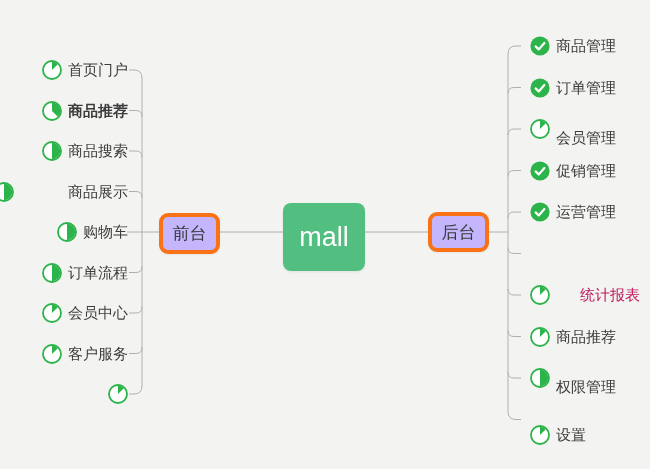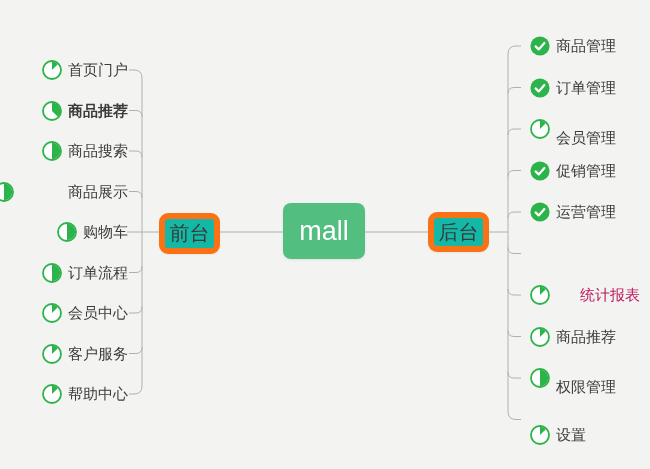--- a/index.html
+++ b/index.html
@@ -1,23 +1,23 @@
 <!DOCTYPE html>
 <html><head>
 <meta charset="utf-8">
 <style>
   html,body{margin:0;padding:0;}
   body{width:650px;height:469px;background:#f3f3f1;position:relative;overflow:hidden;
        font-family:"Liberation Sans","DejaVu Sans",sans-serif;}
   #canvas{position:absolute;left:0;top:0;width:650px;height:469px;}
   #edges{position:absolute;left:0;top:0;}
   .node{position:absolute;display:flex;align-items:center;justify-content:center;box-sizing:border-box;}
-  #root-node{left:283px;top:203px;width:82px;height:56px;background:var(--node-green,#52be80);
+  #root-node{left:283px;top:203px;width:82px;height:68px;background:var(--node-green,#52be80);
              border-radius:8px;color:#fff;font-size:27px;box-shadow:0 1px 3px rgba(0,0,0,.08);}
-  .branch{background:#14b8a6;border:6px solid #f97316;border-radius:9px;color:#3a3a3a;font-size:20px;
+  .branch{background:#c4b5fd;border:4px solid #f97316;border-radius:9px;color:#3a3a3a;font-size:17px;
           box-shadow:0 1px 2px rgba(0,0,0,.05);}
   #front-node{left:159px;top:213px;width:61px;height:41px;}
   #back-node{left:428px;top:212px;width:61px;height:40px;}
   .item{position:absolute;display:flex;align-items:center;height:22px;gap:6px;cursor:default;}
   .item .label{font-size:15px;color:#3c3c3c;white-space:nowrap;line-height:22px;}
   .item .icon{width:20px;height:20px;flex:0 0 20px;display:block;}
   .item .icon svg{display:block;width:20px;height:20px;}
 </style>
 </head>
 <body style="background: rgb(243, 243, 241); --node-green: #52be80;">
@@ -120,21 +120,20 @@
       </span>
       <span class="label" style="color: rgb(60, 60, 60);">客户服务</span>
     </div>
     <div class="item" style="top: 383px; right: 522px;">
       <span class="icon">
         <svg viewBox="0 0 20 20">
           <circle cx="10" cy="10" r="9" fill="#fff" stroke="#2cb34a" stroke-width="1.8"></circle>
           <path d="M10 10 L10 1.8000000000000007 A8.2 8.2 0 0 1 15.80 4.20 Z" fill="#2cb34a"></path>
         </svg>
       </span>
-      <span class="label" style="color: rgb(60, 60, 60);">帮助中心</span>
     </div>
     <div class="item" style="top: 35px; left: 530px;">
       <span class="icon">
         <svg viewBox="0 0 20 20">
           <circle cx="10" cy="10" r="9.6" fill="#2cb34a"></circle>
           <path d="M5.6 10.4 L8.7 13.4 L14.4 7" fill="none" stroke="#fff" stroke-width="2.2" stroke-linecap="round" stroke-linejoin="round"></path>
         </svg>
       </span>
       <span class="label" style="color: rgb(60, 60, 60);">商品管理</span>
     </div>

